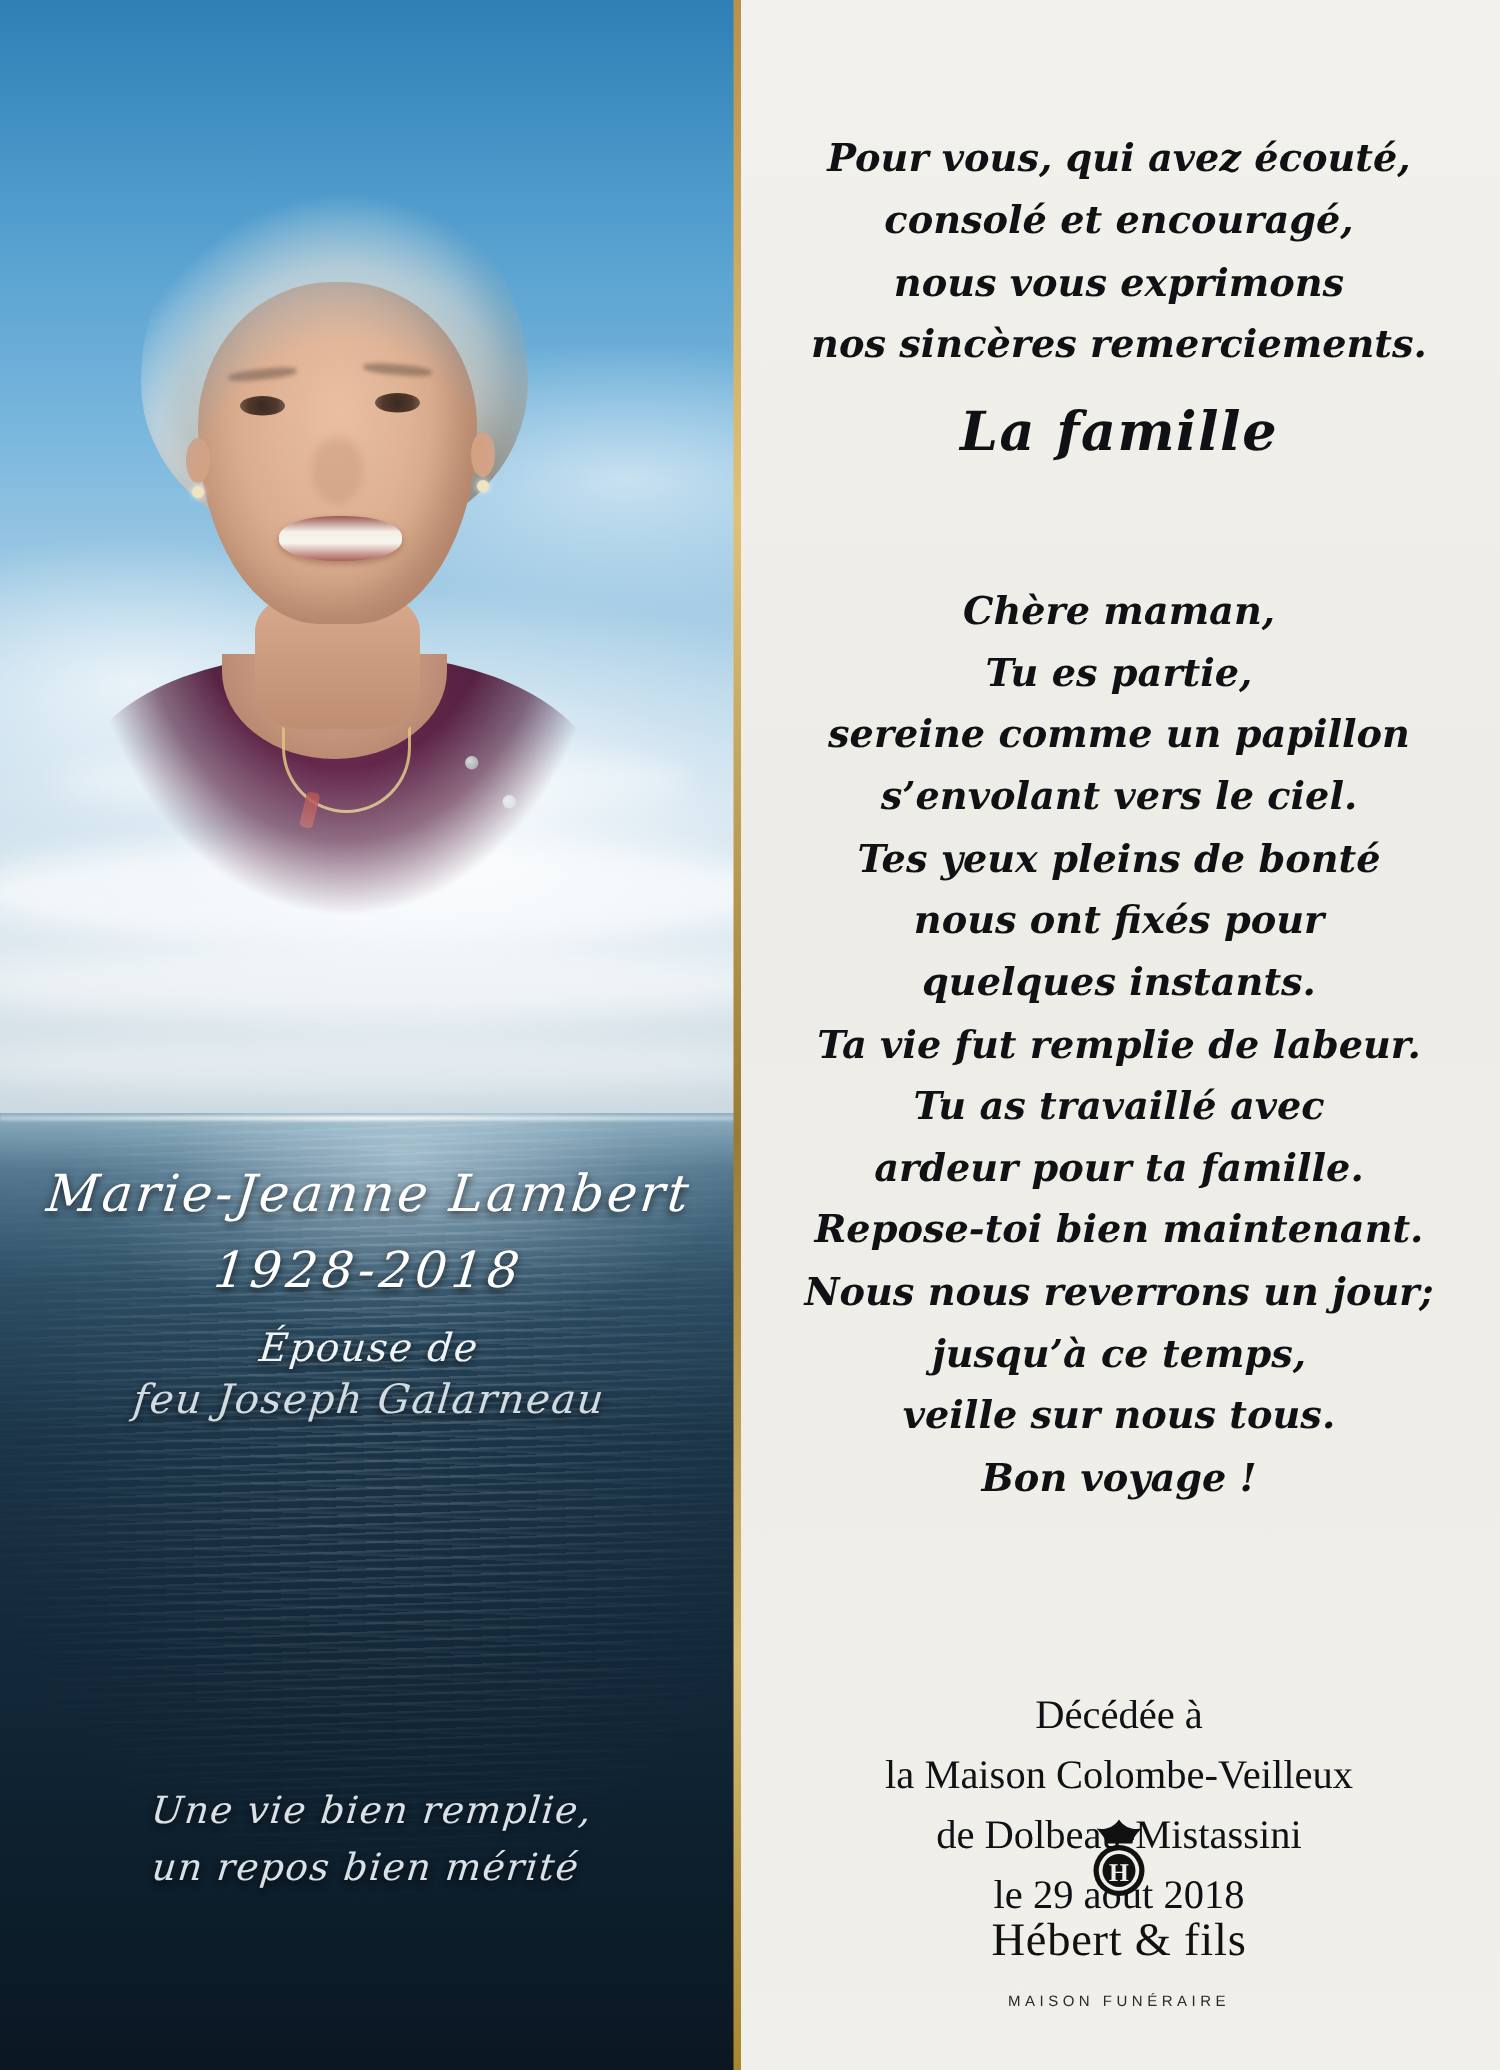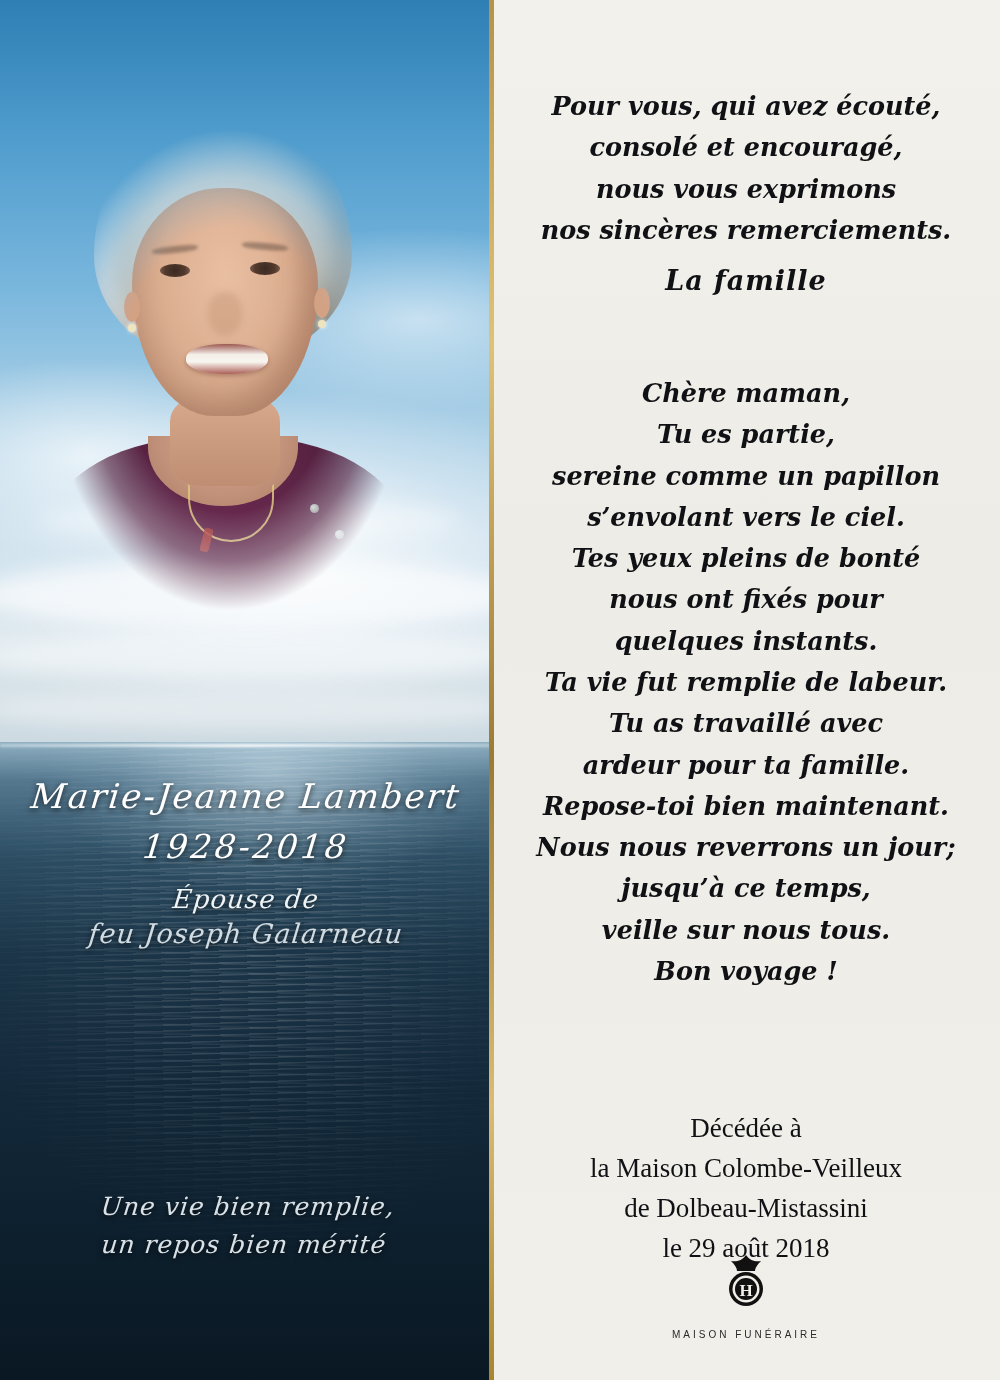--- a/index.html
+++ b/index.html
@@ -261,21 +261,21 @@
     color: #101114;
   }
   .verse-thanks {
     margin-top: 86px;
     font-size: 25.5px;
     line-height: 1.62;
   }
   .verse-thanks .signature {
     display: block;
     margin-top: 8px;
-    font-size: 27px;
+    font-size: 36px;
     letter-spacing: 1px;
   }
   .verse-poem {
     margin-top: 70px;
     font-size: 25.5px;
     line-height: 1.62;
   }
   .death-info {
     margin-top: 117px;
     text-align: center;
@@ -375,17 +375,18 @@
     <div class="logo-block">
       <div class="logo-mark">
         <svg width="62" height="62" viewBox="0 0 62 62" aria-hidden="true">
           <path d="M31 6 C27 12 21 13 16 12 C20 16 22 19 22 22 L40 22 C40 19 42 16 46 12 C41 13 35 12 31 6 Z" fill="#111"></path>
           <circle cx="31" cy="40" r="17" fill="#111"></circle>
           <circle cx="31" cy="40" r="13.5" fill="#f1efe9"></circle>
           <circle cx="31" cy="40" r="11" fill="#111"></circle>
           <text x="31" y="47" text-anchor="middle" font-family="Liberation Serif, serif" font-size="17" fill="#f1efe9" font-weight="bold">H</text>
         </svg>
       </div>
+      <div class="logo-name">Hébert &amp; fils</div>
       <div class="logo-sub">MAISON FUNÉRAIRE</div>
     </div>
 
   </div>
 </div>
 
 </body></html>

